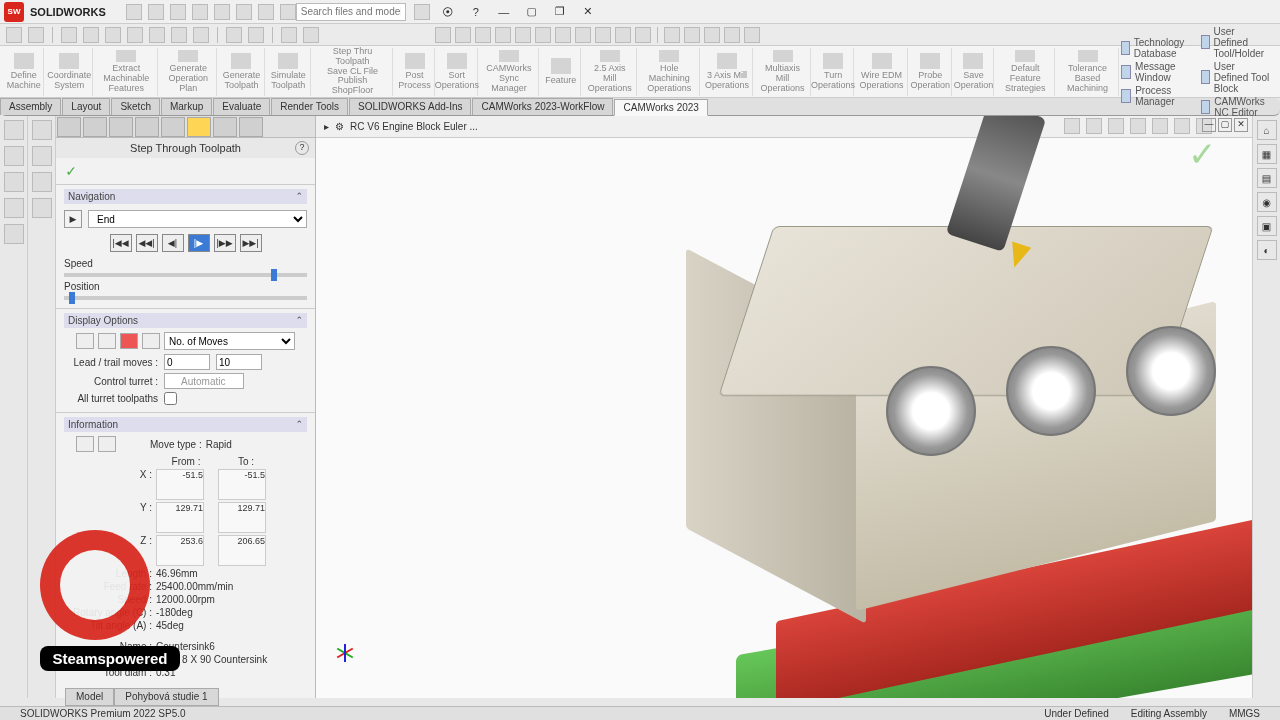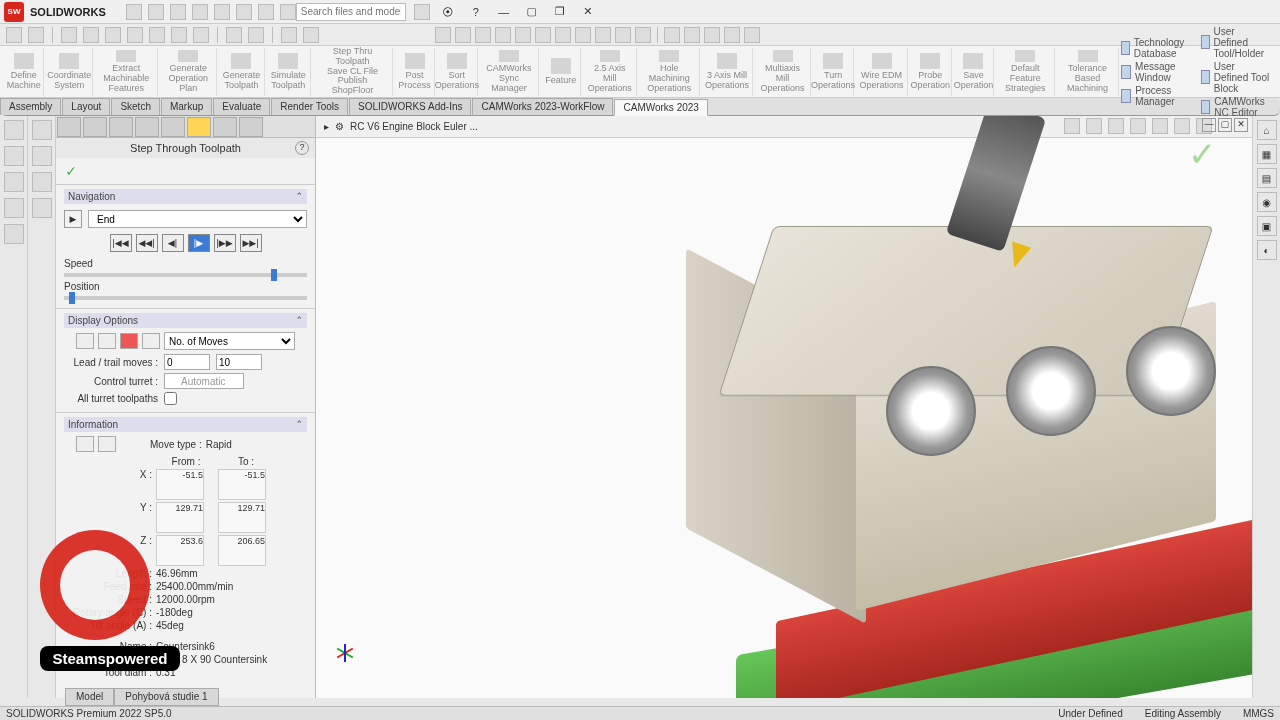--- a/index.html
+++ b/index.html
@@ -112,21 +112,21 @@
 
 
 .right-strip { width: 28px; background: #e8e8e8; border-left: 1px solid #ccc; display: flex; flex-direction: column; align-items: center; padding-top: 4px; gap: 4px; }
 .rbtn { width: 20px; height: 20px; border: 1px solid #bbb; display: flex; align-items: center; justify-content: center; font-size: 10px; }
 
 
 .bottom-tabs { position: absolute; bottom: 14px; left: 65px; height: 18px; display: flex; }
 .btab { padding: 2px 10px; background: #d8d8d8; border: 1px solid #aaa; font-size: 10px; }
 
 
-.status-bar { position: absolute; bottom: 0; left: 0; right: 0; height: 14px; background: #e0e0e0; display: flex; align-items: center; font-size: 10px; padding: 0 6px; border-top: 1px solid #bbb; }
+.status-bar { position: absolute; bottom: 0; left: 0; right: 0; height: 14px; background: #e0e0e0; display: flex; align-items: center; font-size: 10px; padding: 0 20px; border-top: 1px solid #bbb; }
 .status-right { margin-left: auto; display: flex; gap: 22px; text-align: right; }
 
 
 .watermark { position: absolute; left: 40px; bottom: 30px; width: 140px; height: 160px; pointer-events: none; }
 .gear { width: 110px; height: 110px; background: #d9261c; border-radius: 50%; position: relative; opacity: 0.92; }
 .gear:before { content: ""; position: absolute; inset: 20px; background: #f2f2f2; border-radius: 50%; }
 .brand { background: #000; color: #fff; font-weight: bold; font-size: 15px; padding: 4px 8px; border-radius: 8px; margin-top: 6px; text-align: center; }
 
 .ribbon-right { margin-left: auto; display: flex; flex-direction: column; gap: 2px; padding-right: 6px; }
 .rr-item { display: flex; align-items: center; gap: 4px; font-size: 10px; color: #555; }

